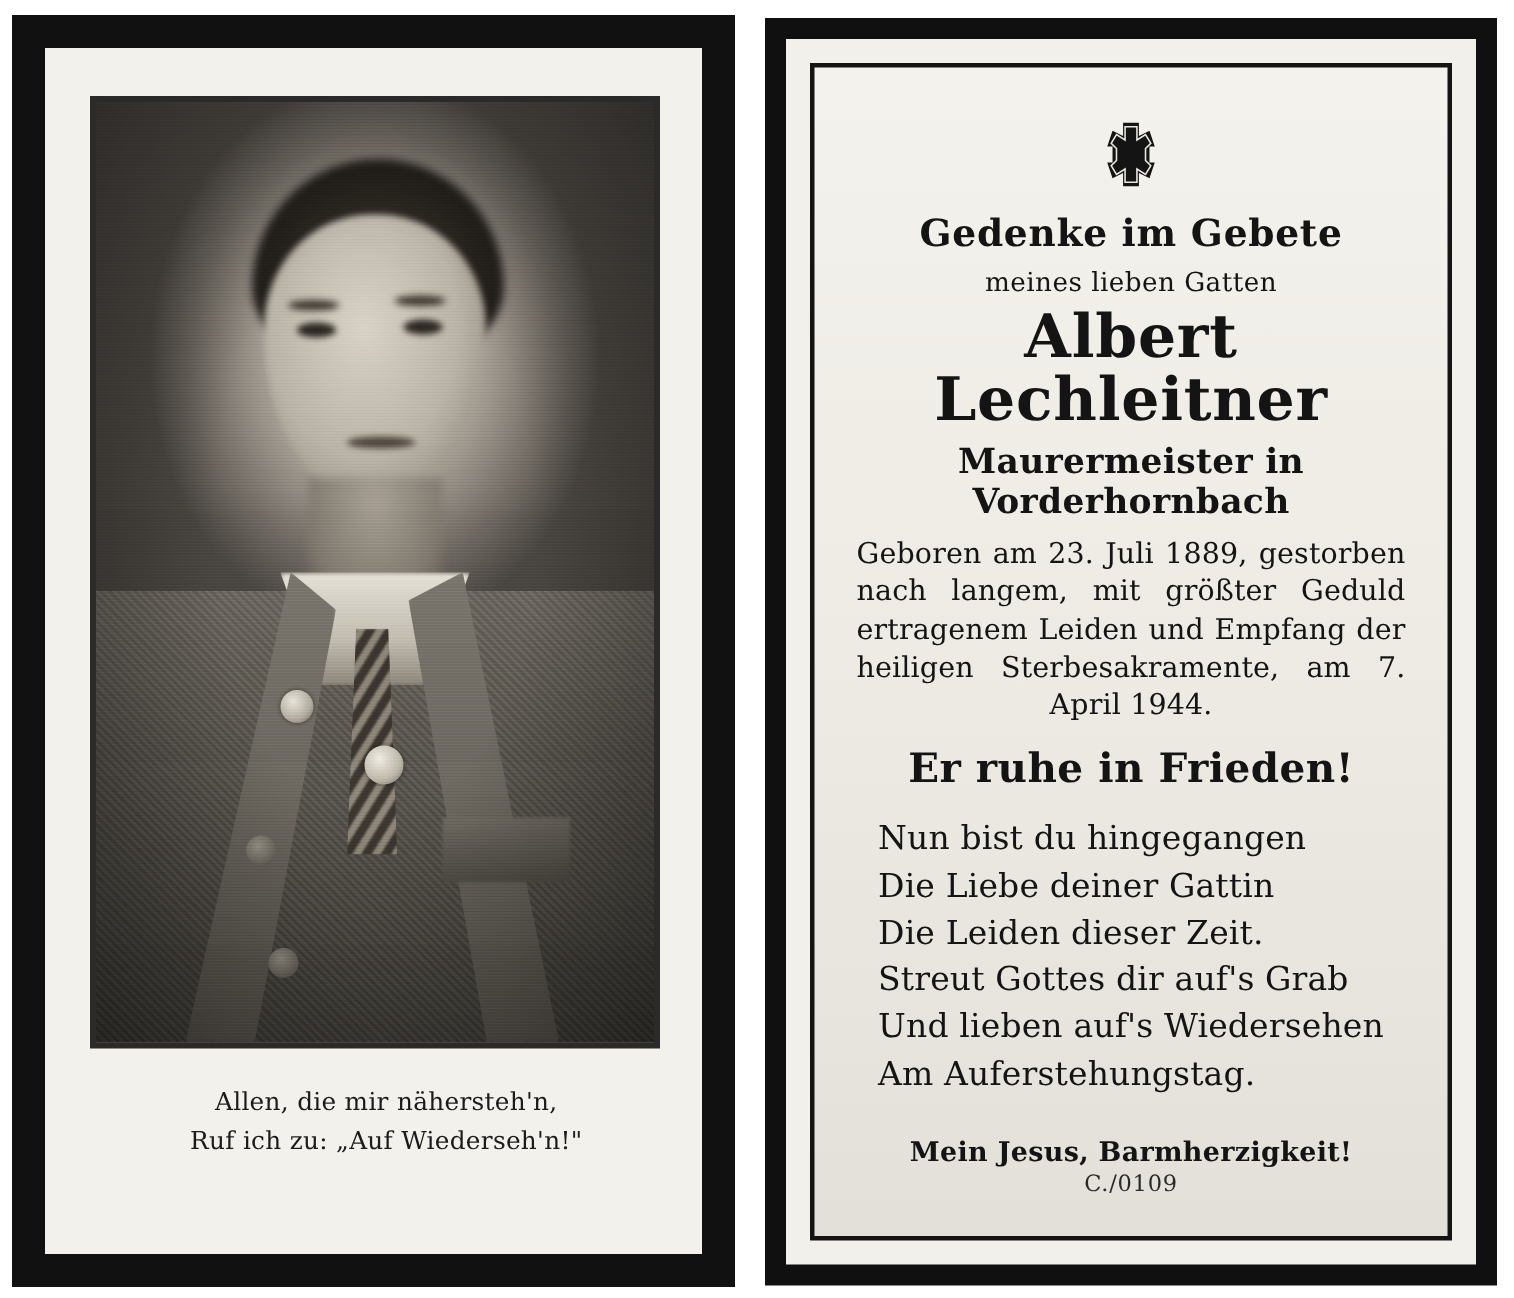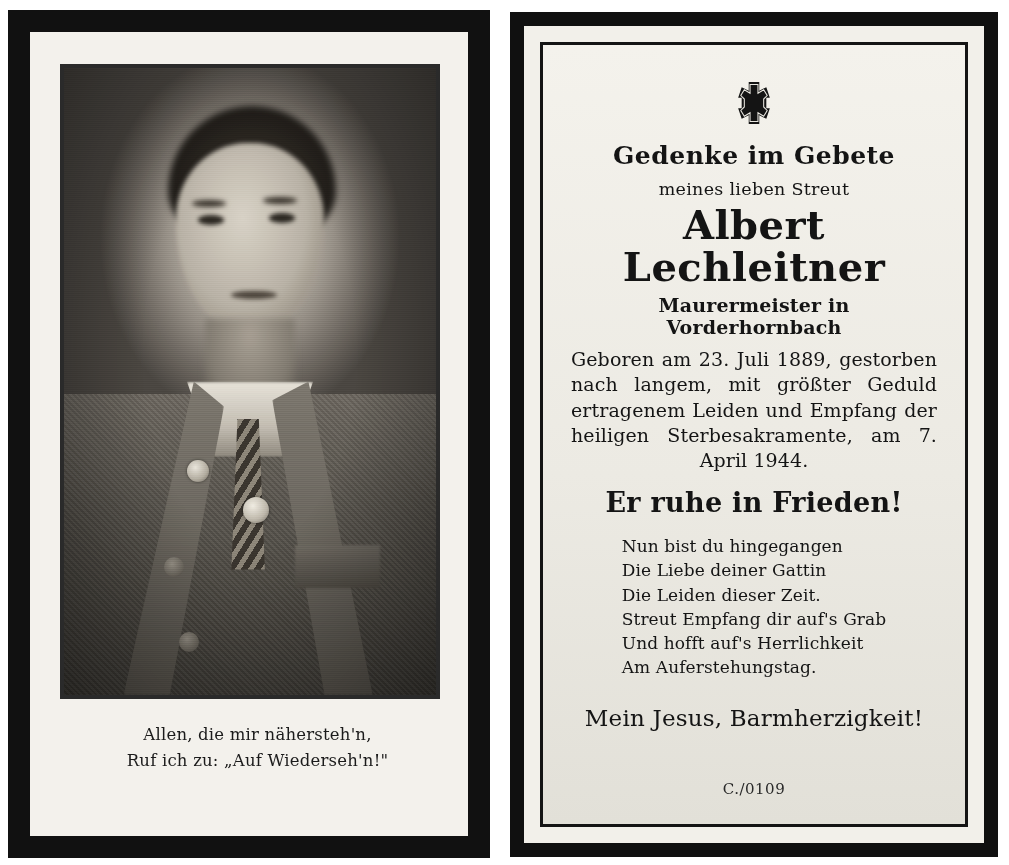--- a/index.html
+++ b/index.html
@@ -256,51 +256,51 @@
   }
   .line-name {
     font-size: 40px;
     font-weight: bold;
     letter-spacing: 0.5px;
     line-height: 1.05;
     margin: 2px 0 6px 0;
     text-align: center;
   }
   .line-profession {
-    font-size: 19px;
+    font-size: 23px;
     font-weight: bold;
     letter-spacing: 0.2px;
     margin-bottom: 9px;
   }
   .para-born {
     font-size: 19px;
     line-height: 1.33;
     text-align: justify;
     text-align-last: center;
     letter-spacing: 0.1px;
     margin: 0 2px 14px 2px;
   }
   .line-ruhe {
     font-size: 27px;
     font-weight: bold;
     margin: 14px 0 16px 0;
     letter-spacing: 0.3px;
   }
   .poem {
-    font-size: 17px;
+    font-size: 22px;
     line-height: 1.42;
     text-align: left;
     display: inline-block;
     margin: 0 0 12px 0;
     letter-spacing: 0.1px;
   }
   .poem div { white-space: nowrap; }
   .line-jesus, .line-maria {
-    font-size: 23px;
-    font-weight: normal;
+    font-size: 18px;
+    font-weight: bold;
     letter-spacing: 0.2px;
   }
   .line-jesus { margin: 14px 0 6px 0; }
   .line-maria { margin: 0 0 0 0; }
   .printer-mark {
     position: absolute;
     left: 0; right: 0;
     bottom: 26px;
     text-align: center;
     font-size: 15px;
@@ -356,32 +356,32 @@
         <div class="right-content">
 
           <div class="iron-cross">
             <svg viewBox="0 0 100 100" width="44" height="44" aria-hidden="true">
               <path d="M38 2 L62 2 L62 22 L78 14 L86 38 L78 38 L78 62 L86 62 L78 86 L62 78 L62 98 L38 98 L38 78 L22 86 L14 62 L22 62 L22 38 L14 38 L22 14 L38 22 Z" fill="#141414"></path>
               <path d="M41 8 L59 8 L59 28 L72 20 L80 33 L72 41 L72 59 L80 67 L72 80 L59 72 L59 92 L41 92 L41 72 L28 80 L20 67 L28 59 L28 41 L20 33 L28 20 L41 28 Z" fill="none" stroke="#e9e7e0" stroke-width="2.4"></path>
             </svg>
           </div>
 
           <div class="line-gedenke">Gedenke im Gebete</div>
-          <div class="line-meines">meines lieben Streut</div>
+          <div class="line-meines">meines lieben Gatten</div>
           <div class="line-name">Albert Lechleitner</div>
           <div class="line-profession">Maurermeister in Vorderhornbach</div>
           <div class="para-born">Geboren am 23. Juli 1889, gestorben nach langem, mit größter Geduld ertragenem Leiden und Empfang der heiligen Sterbesakramente, am 7. April 1944.</div>
           <div class="line-ruhe">Er ruhe in Frieden!</div>
 
           <div class="poem">
             <div>Nun bist du hingegangen</div>
             <div>Die Liebe deiner Gattin</div>
             <div>Die Leiden dieser Zeit.</div>
-            <div>Streut Empfang dir auf's Grab</div>
-            <div>Und hofft auf's Herrlichkeit</div>
+            <div>Streut Gottes dir auf's Grab</div>
+            <div>Und lieben auf's Wiedersehen</div>
             <div>Am Auferstehungstag.</div>
           </div>
 
           <div class="line-jesus">Mein Jesus, Barmherzigkeit!</div>
 
         </div>
 
         <div class="printer-mark">C./0109</div>
 
       </div>

